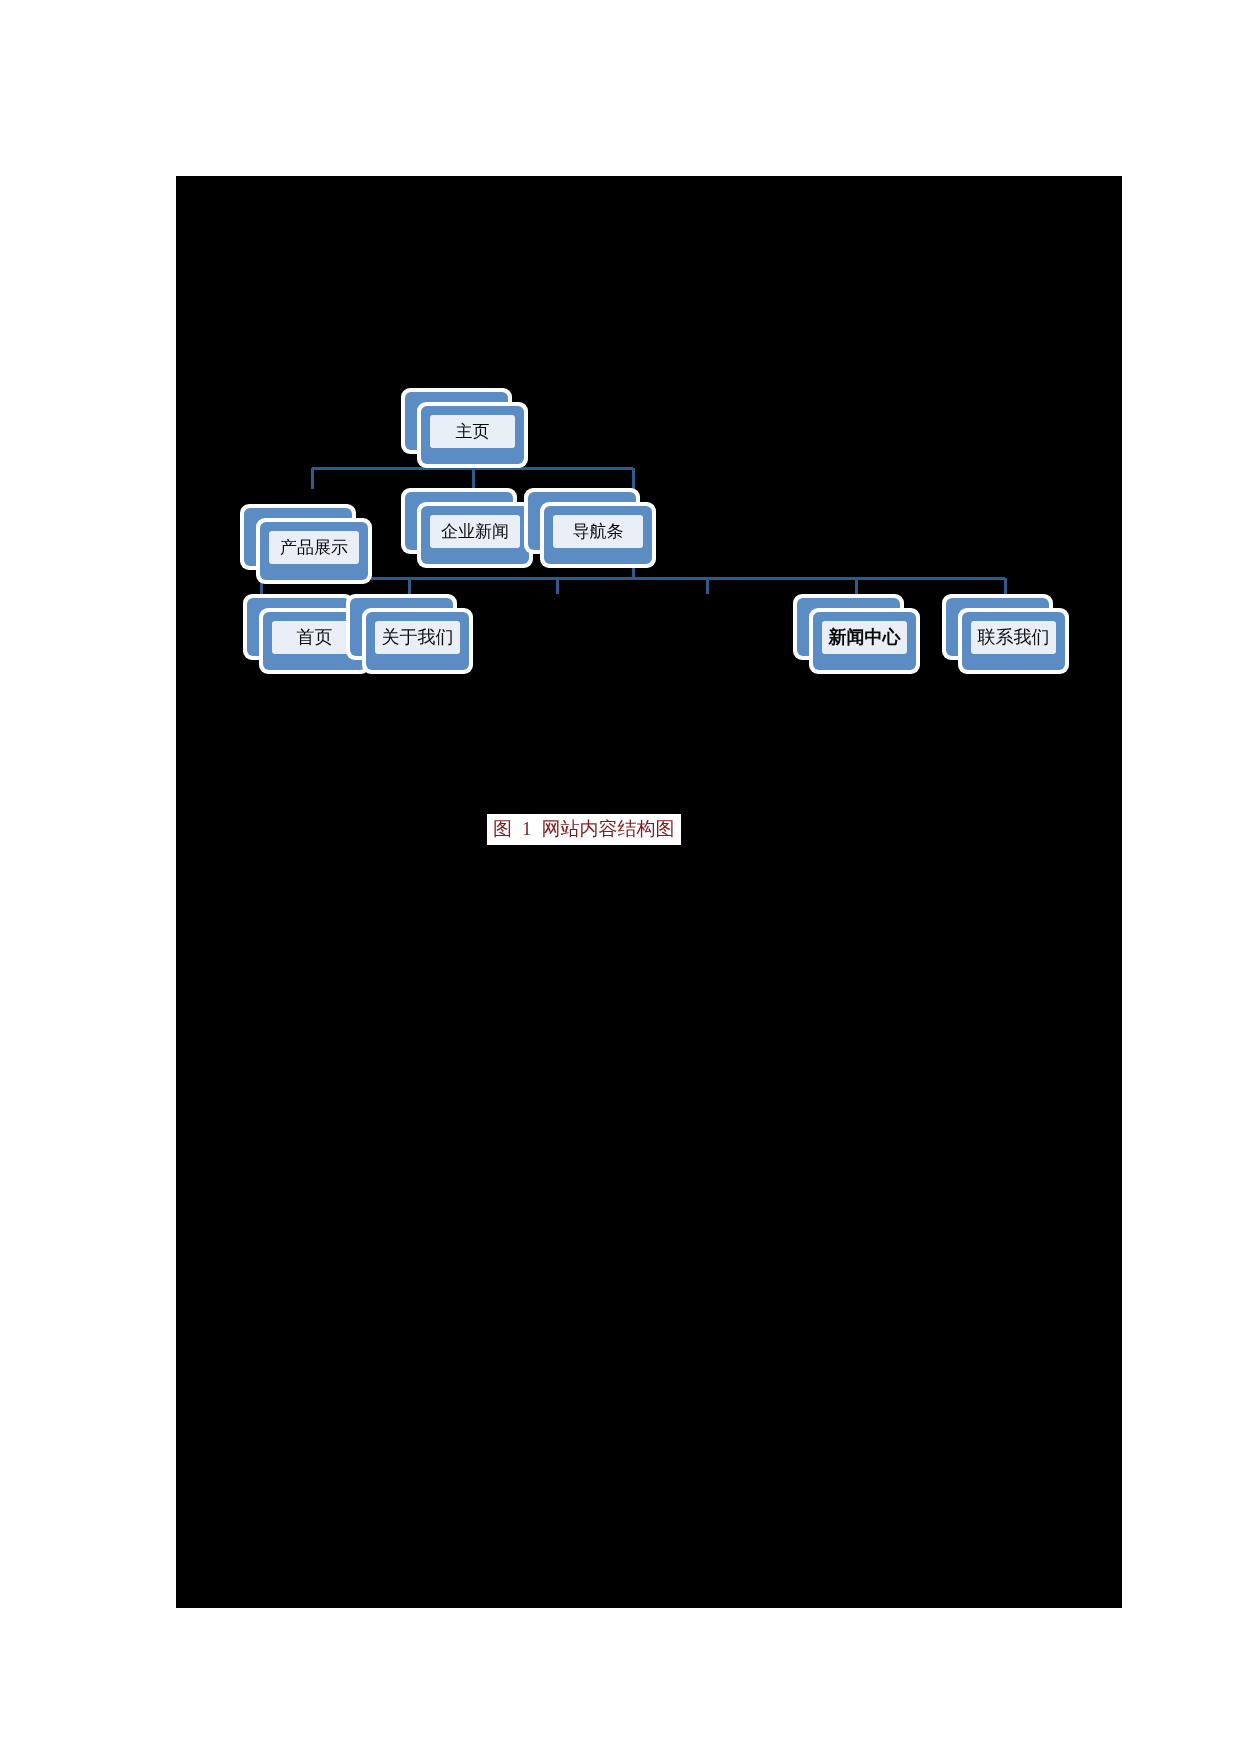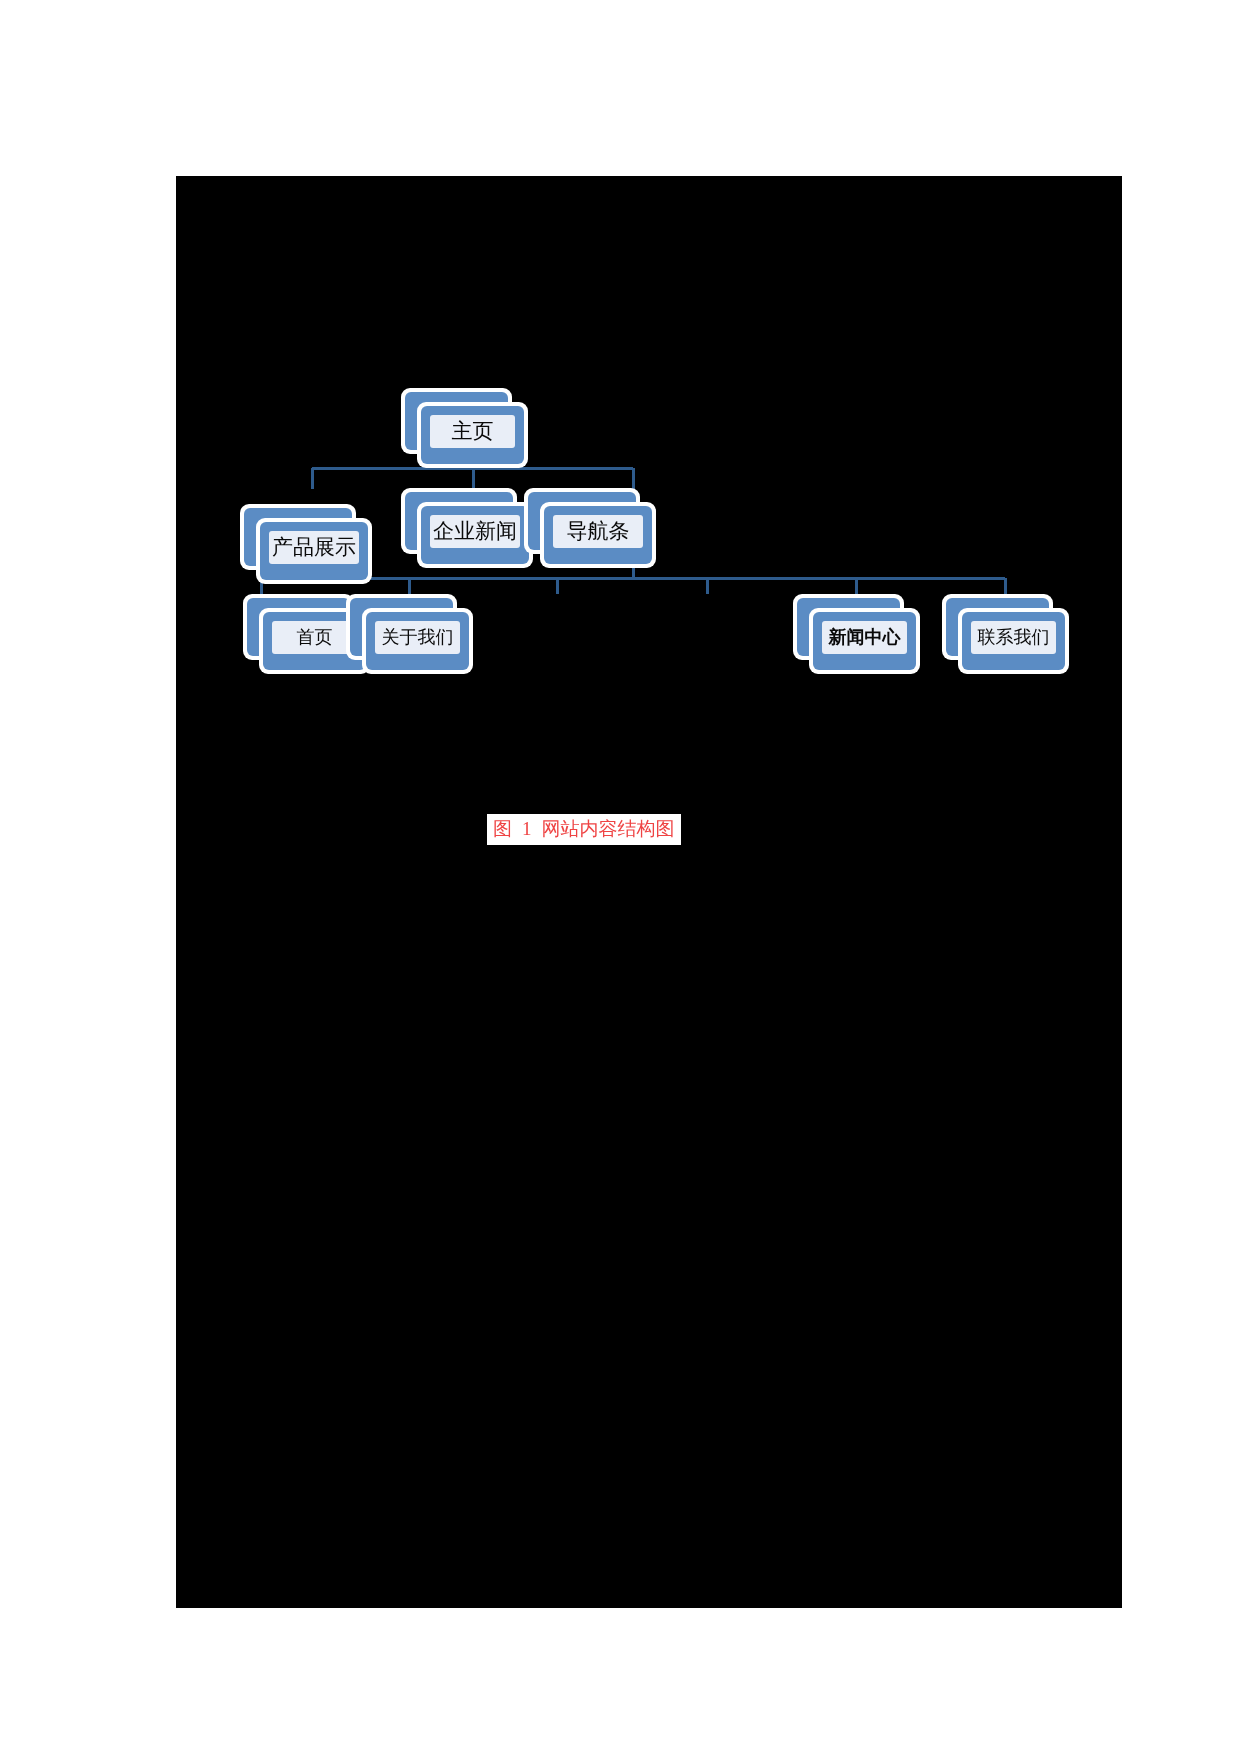--- a/index.html
+++ b/index.html
@@ -100,32 +100,32 @@
     border-radius: 3px;
   }
   .node .label {
     position: absolute;
     left: 0;
     right: 0;
     top: 50%;
     transform: translateY(-50%);
     text-align: center;
     color: #0a0a0a;
-    font-size: 21px;
+    font-size: 17px;
     line-height: 1.1;
     white-space: nowrap;
     font-family: "Liberation Serif", "DejaVu Serif", serif;
   }
   .node.small .label { font-size: 18px; }
 
   
   #caption {
     position: absolute;
     background: #ffffff;
-    color: #ef4444;
+    color: #7f1d1d;
     font-size: 19px;
     line-height: 26px;
     white-space: nowrap;
     padding: 2px 6px 3px 6px;
     font-family: "Liberation Serif", "DejaVu Serif", serif;
   }
   #caption .num {
     font-family: "Liberation Serif", "DejaVu Serif", serif;
   }
   #caption .gap { display: inline-block; width: 10px; }

